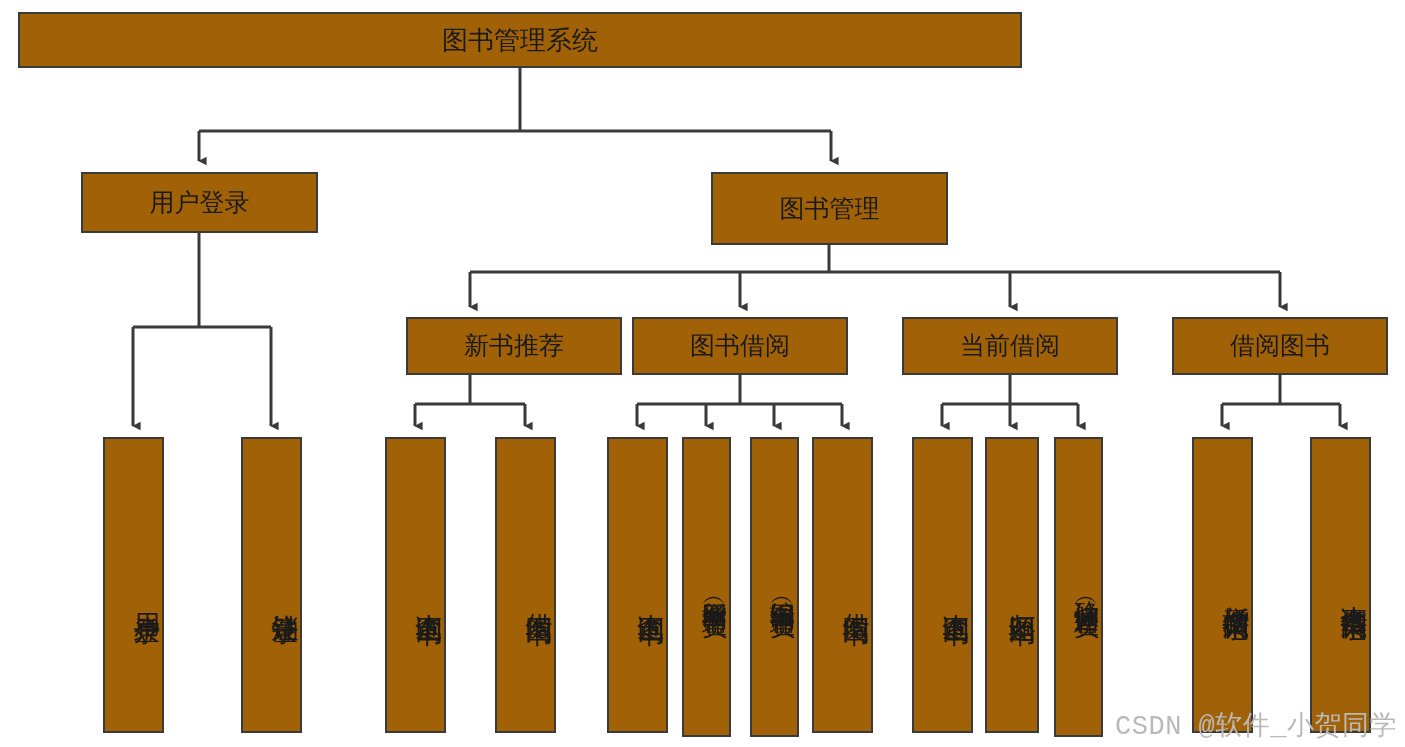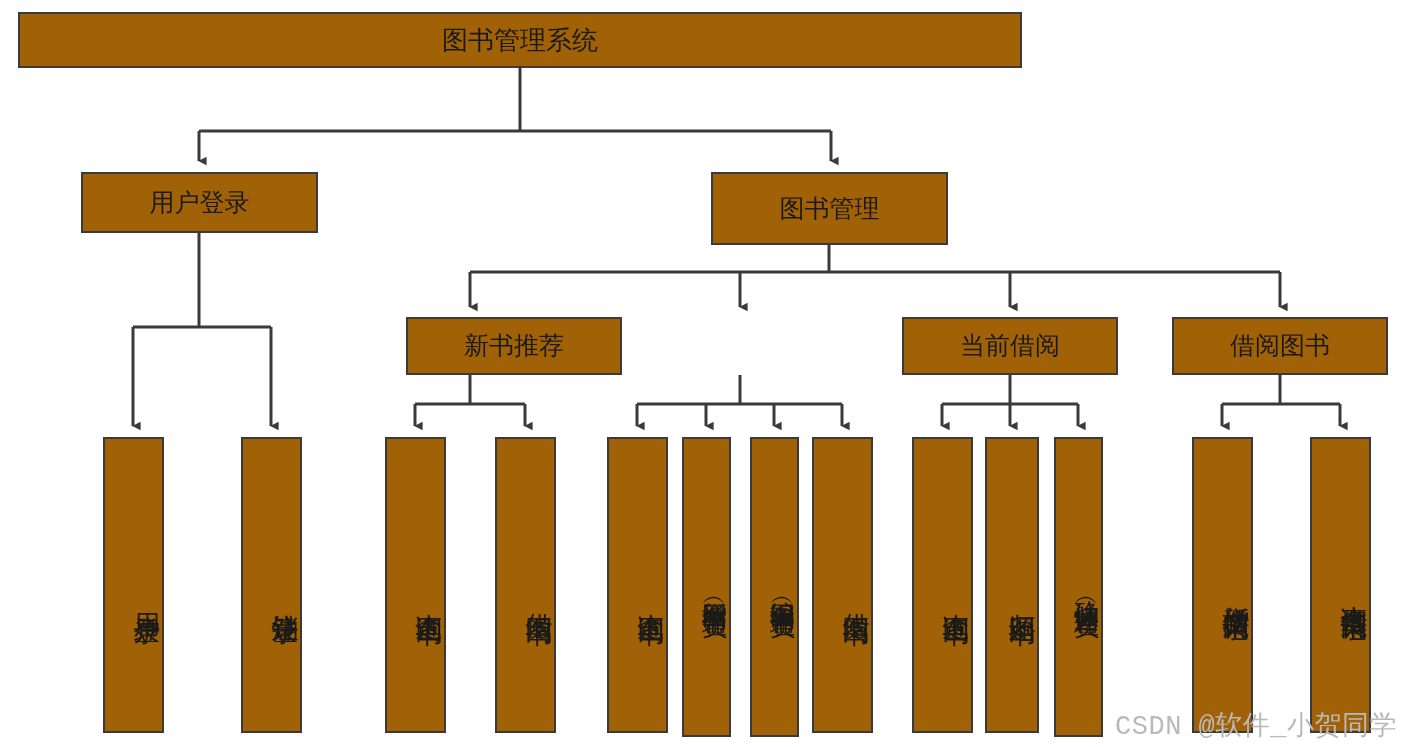--- a/index.html
+++ b/index.html
@@ -137,20 +137,23 @@
   <div class="node h" style="left:81px; top:172px; width:237px; height:61px;">
     <span class="lbl">用户登录</span>
   </div>
   <div class="node h" style="left:711px; top:172px; width:237px; height:73px;">
     <span class="lbl">图书管理</span>
   </div>
 
   <div class="node h" style="left:362px; top:317px; width:216px; height:58px;margin-left:44px;">
     <span class="lbl">新书推荐</span>
   </div>
+  <div class="node h" style="left:632px; top:317px; width:216px; height:58px;">
+    <span class="lbl">图书借阅</span>
+  </div>
   <div class="node h" style="left:902px; top:317px; width:216px; height:58px;">
     <span class="lbl">当前借阅</span>
   </div>
   <div class="node h" style="left:1172px; top:317px; width:216px; height:58px;">
     <span class="lbl">借阅图书</span>
   </div>
 
   <div class="node v" style="left:103px; top:437px; width:61px; height:296px;">
     <span class="lbl">用户登录</span>
   </div>

